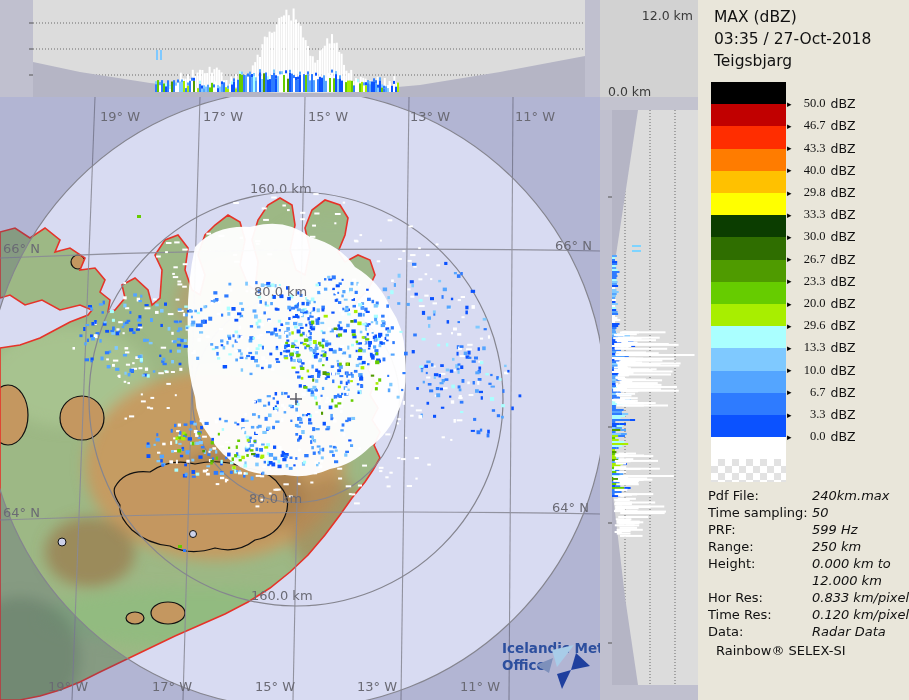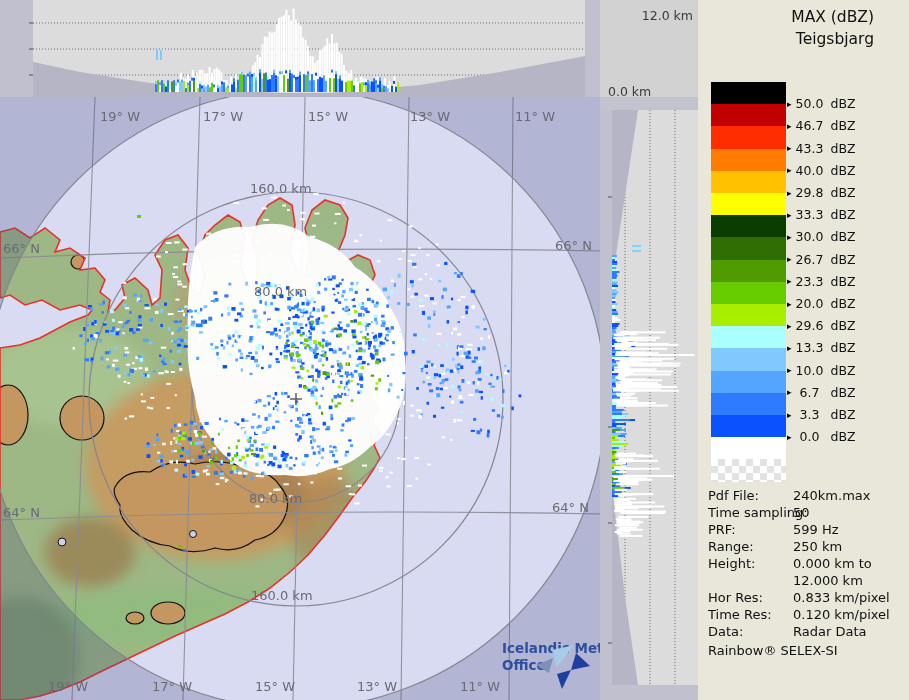--- a/index.html
+++ b/index.html
@@ -5,37 +5,37 @@
   html,body{margin:0;padding:0;background:#888;}
   #app{position:relative;width:909px;height:700px;overflow:hidden;
        font-family:"DejaVu Sans","Liberation Sans",sans-serif;background:#f97316;}
   .abs{position:absolute;}
   
   #top-gutter{left:600px;top:0;width:98px;height:97px;background:#d2d2d2;color:#3a3a3a;font-size:12.5px;}
   #km-max{position:absolute;right:5px;top:8px;}
   #km-min{position:absolute;left:8px;top:76px;margin-top:8px;}
   
   #sidebar{left:698px;top:0;width:211px;height:700px;background:#e9e6da;color:#111;}
-  #title-block{position:absolute;left:0;top:6px;width:176px;text-align:right;font-size:15.5px;line-height:22px;}
+  #title-block{position:absolute;left:16px;top:6px;width:176px;text-align:left;font-size:15.5px;line-height:22px;}
   #scale-swatches{position:absolute;left:13px;top:82px;width:75px;}
   .swatch{position:absolute;left:0;width:75px;}
   .checker{background-color:#fff;
     background-image:linear-gradient(45deg,#e2e2e2 25%,transparent 25%,transparent 75%,#e2e2e2 75%),
                      linear-gradient(45deg,#e2e2e2 25%,transparent 25%,transparent 75%,#e2e2e2 75%);
     background-size:14px 14px;background-position:0 0,7px 7px;}
   #scale-labels{position:absolute;left:89px;top:82px;width:120px;font-size:12.5px;}
   .scale-label{position:absolute;left:0;white-space:nowrap;display:flex;align-items:center;}
   .scale-label .arrow{font-size:9px;margin-right:2px;color:#000;}
-  .scale-label .num{display:inline-block;width:32px;text-align:center;}
+  .scale-label .num{display:inline-block;width:32px;text-align:right;font-family:Liberation Serif, serif;}
   .scale-label .unit{margin-left:5px;}
   #metadata{position:absolute;left:10px;top:488px;width:195px;font-size:13px;}
   .meta-row{position:absolute;left:0;width:195px;white-space:nowrap;}
   .meta-label{position:absolute;left:0;}
-  .meta-value{position:absolute;left:85px;}
-  #brand{position:absolute;left:10px;top:643px;font-size:13px;white-space:nowrap;}
+  .meta-value{position:absolute;left:104px;font-style:italic;}
+  #brand{position:absolute;left:18px;top:643px;font-size:13px;white-space:nowrap;}
   
   svg{display:block;}
   #top-panel{left:0;top:0;}
   #right-panel{left:600px;top:97px;}
   #map{left:0;top:97px;}
   text{font-family:"DejaVu Sans","Liberation Sans",sans-serif;}
   .maplabel{fill:#6a6a74;font-size:13px;}
   .logotext{fill:#2d4f9e;font-size:13.5px;font-weight:bold;}
 </style>
 </head>
@@ -2115,20 +2115,21 @@
         <polygon points="576,556 590,569 571,573" fill="#1f3f9e"></polygon>
         <polygon points="557,577 571,573 562,592" fill="#1f3f9e"></polygon>
         <polygon points="536,568 553,561 549,576" fill="#7d90bb"></polygon>
       </g>
     </g>
   </svg>
 
   <div id="sidebar" class="abs">
     <div id="title-block">
       <div>MAX (dBZ)</div>
+      <div>03:35 / 27-Oct-2018</div>
       <div>Teigsbjarg</div>
     </div>
     <div id="scale-swatches">
         <div class="swatch" style="background: rgb(0, 0, 0); top: 0px; height: 22.7px;"></div>
         <div class="swatch" style="background: rgb(193, 0, 0); top: 22.2px; height: 22.7px;"></div>
         <div class="swatch" style="background: rgb(255, 45, 0); top: 44.4px; height: 22.7px;"></div>
         <div class="swatch" style="background: rgb(255, 124, 0); top: 66.6px; height: 22.7px;"></div>
         <div class="swatch" style="background: rgb(255, 193, 0); top: 88.8px; height: 22.7px;"></div>
         <div class="swatch" style="background: rgb(255, 255, 0); top: 111px; height: 22.7px;"></div>
         <div class="swatch" style="background: rgb(11, 61, 0); top: 133.2px; height: 22.7px;"></div>

